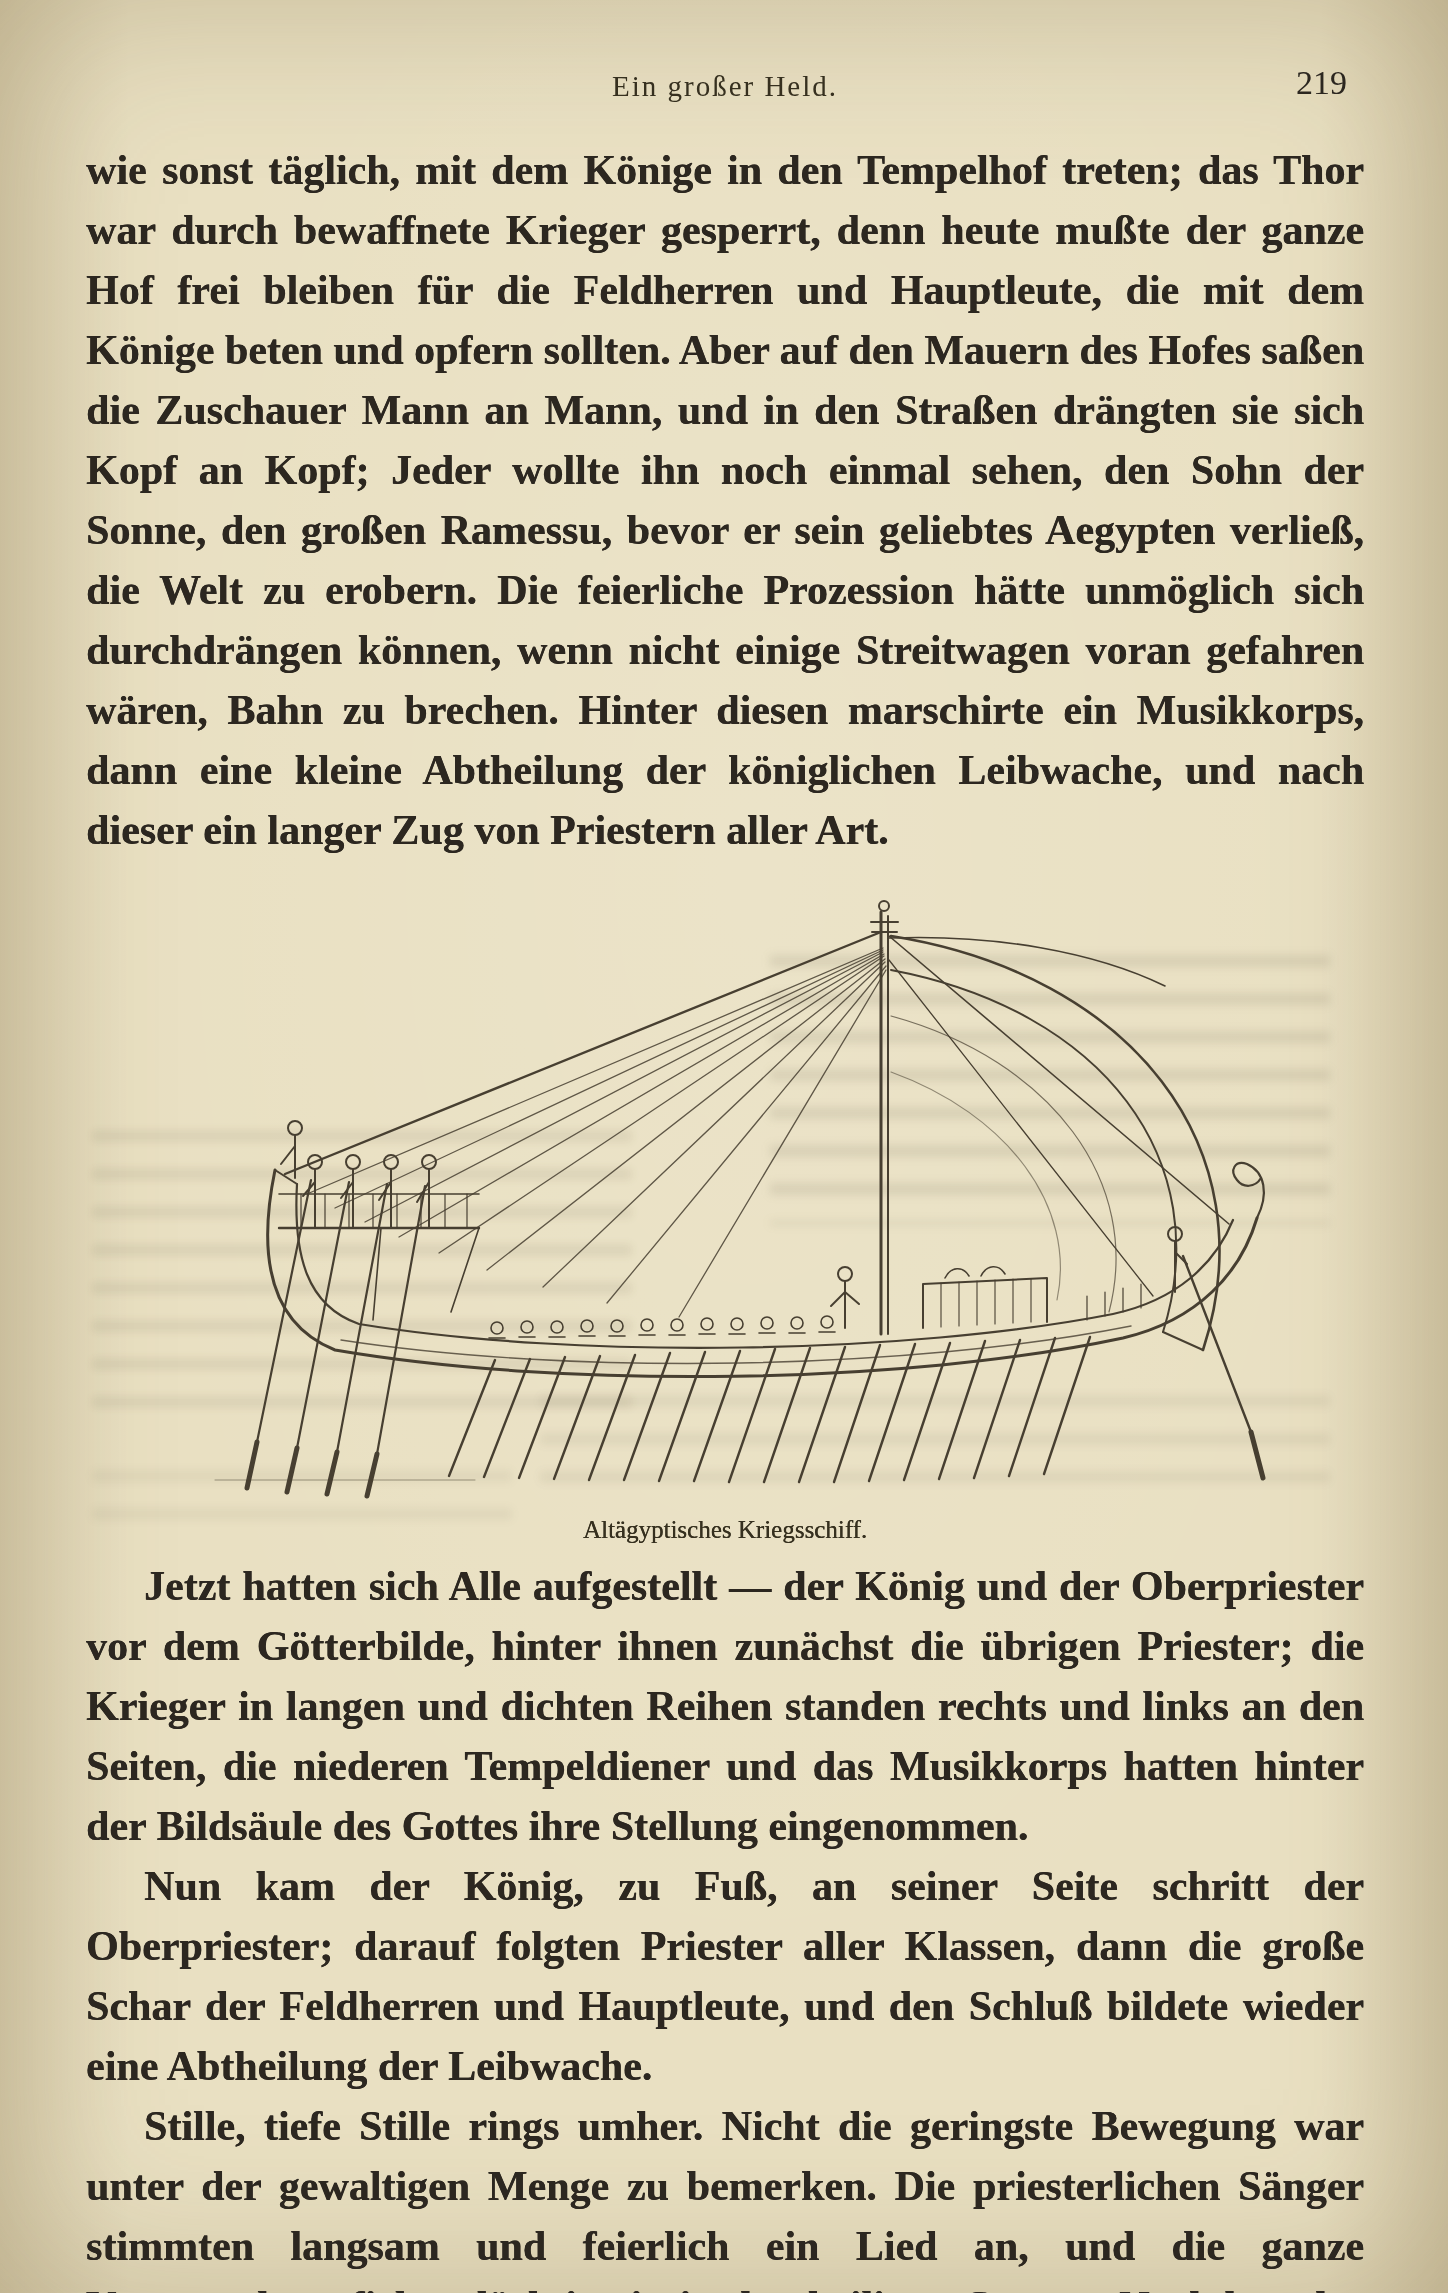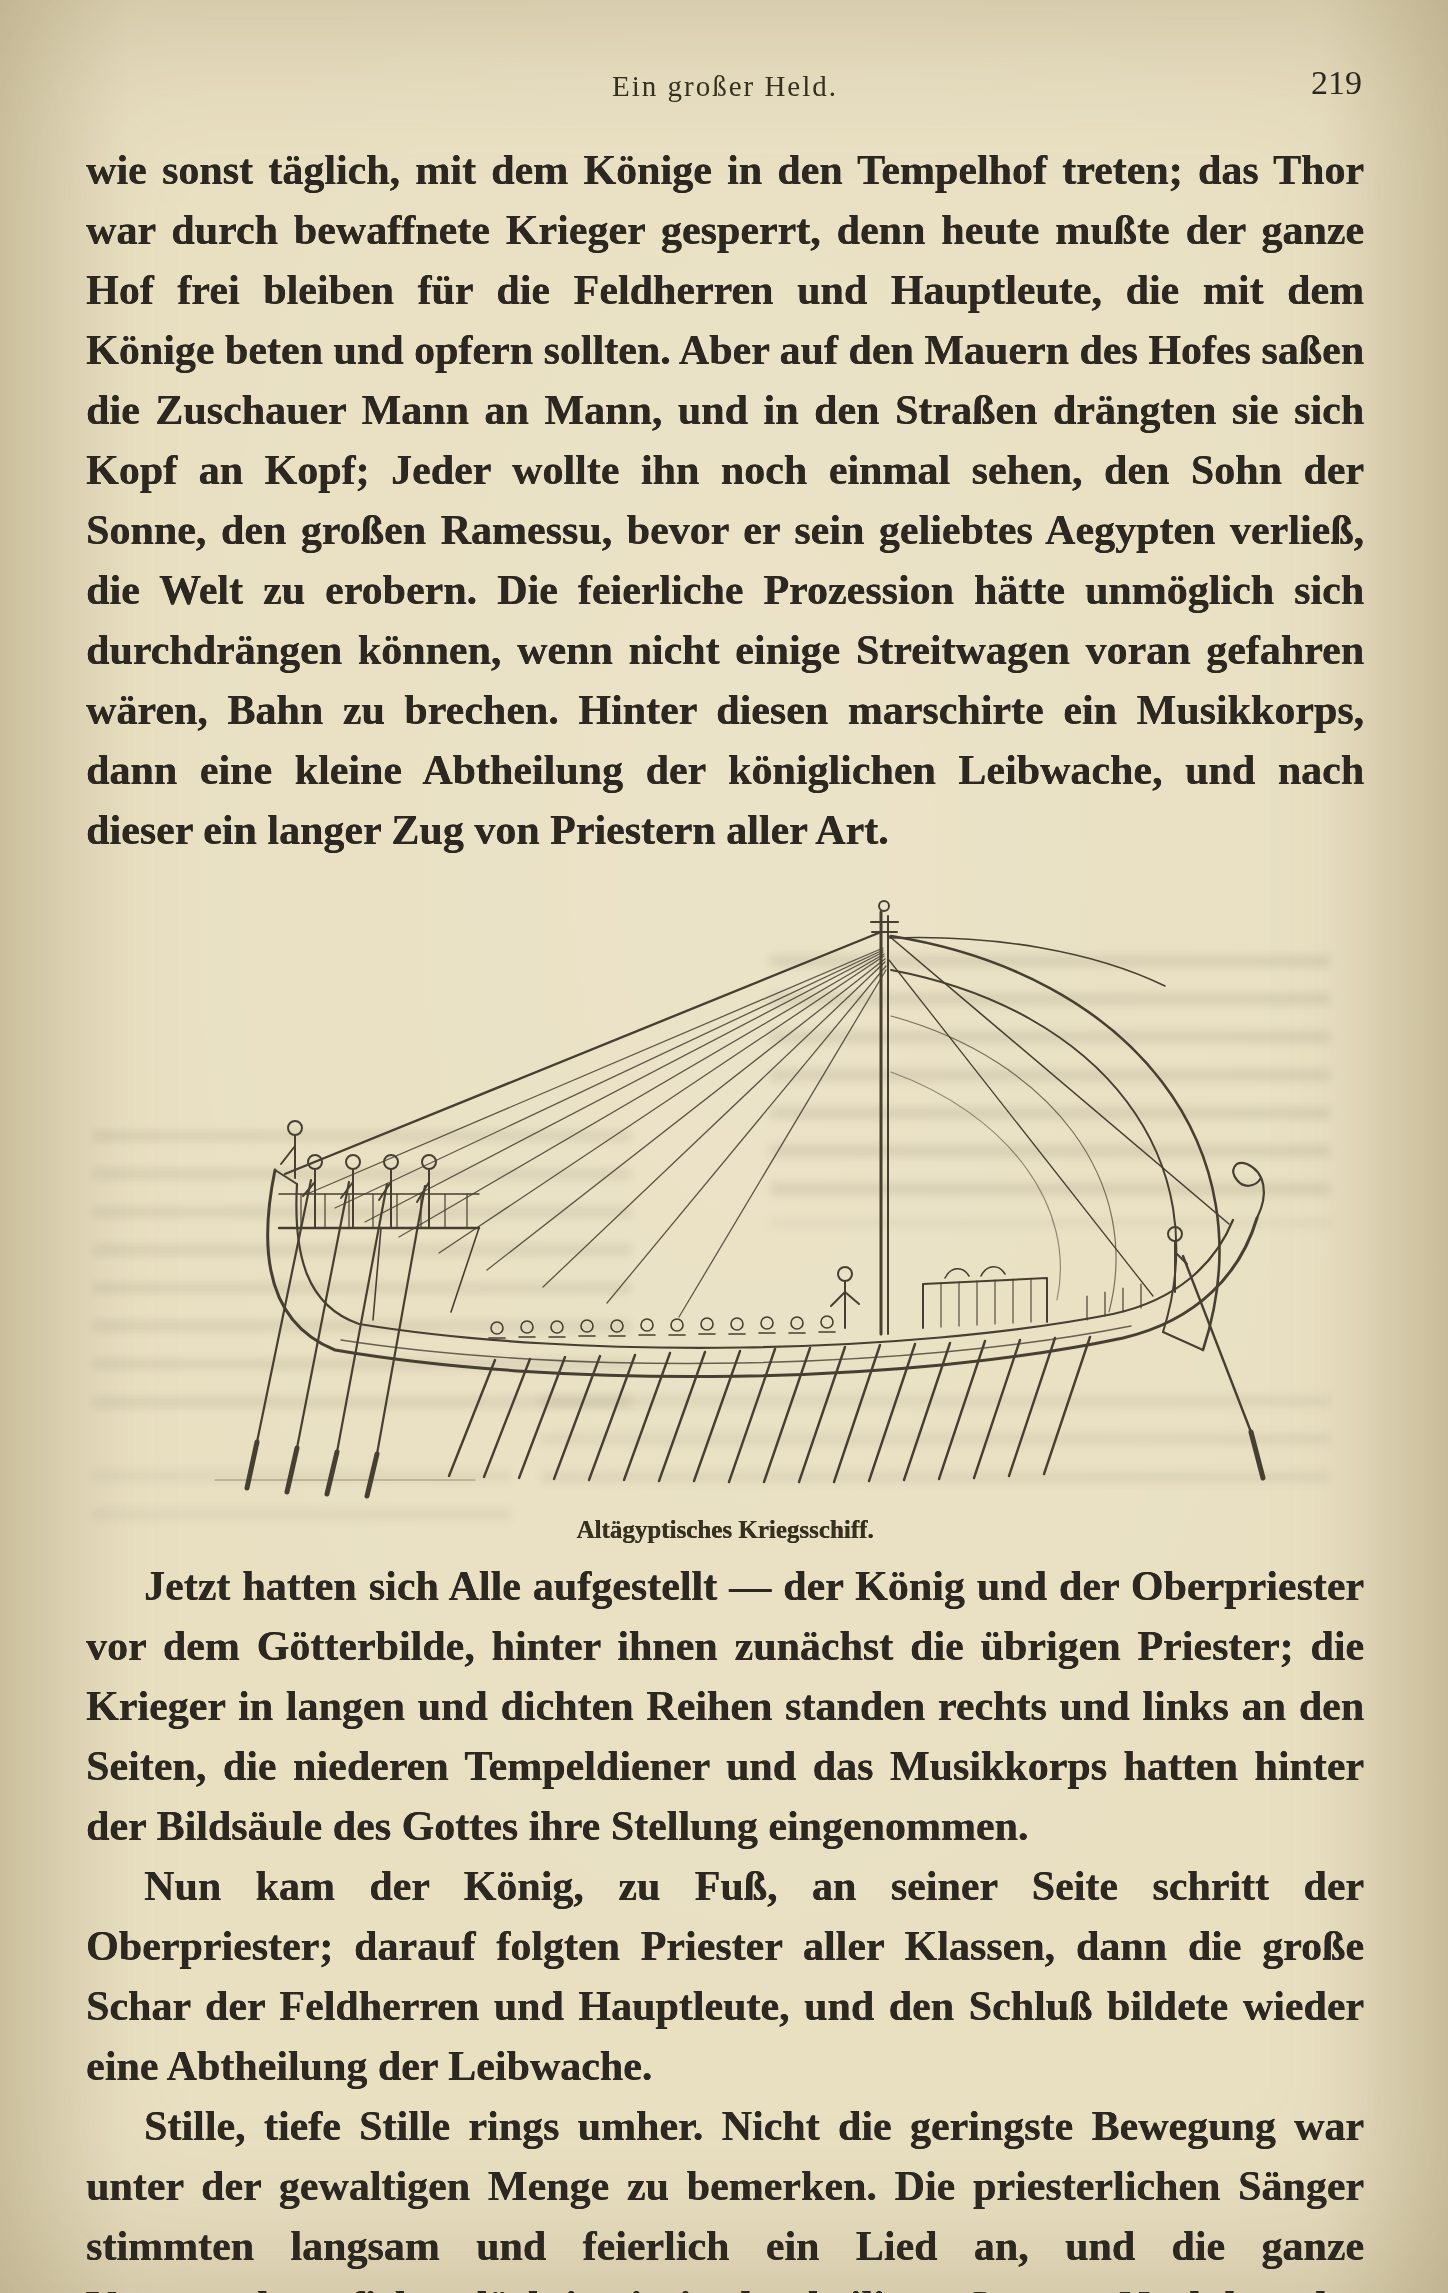--- a/index.html
+++ b/index.html
@@ -32,21 +32,21 @@
   .running-title {
     position: absolute;
     left: 0; right: 0;
     text-align: center;
     font-size: 29px;
     letter-spacing: 2px;
     color: #36301f;
   }
   .page-number {
     position: absolute;
-    right: 2px;
+    right: 17px;
     top: -6px;
     font-size: 34px;
     color: #2c2720;
   }
   p.body {
     margin: 0;
     font-size: 42px;
     line-height: 60px;
     text-align: justify;
     text-indent: 0;
@@ -59,21 +59,20 @@
     margin: 16px 0 12px;
     padding: 0;
   }
   svg.ship { display: block; margin: 0 auto; }
   figcaption {
     text-align: center;
     font-size: 25px;
     margin-top: 0px;
     color: #36301f;
     text-shadow: 0.3px 0 0 currentColor;
-    font-weight: bold;
   }
   .bleed {
     position: absolute;
     z-index: 1;
     pointer-events: none;
     filter: blur(4px);
     background: repeating-linear-gradient(
       180deg,
       rgba(104,96,74,0.13) 0px, rgba(104,96,74,0.13) 12px,
       rgba(0,0,0,0) 12px, rgba(0,0,0,0) 38px);

